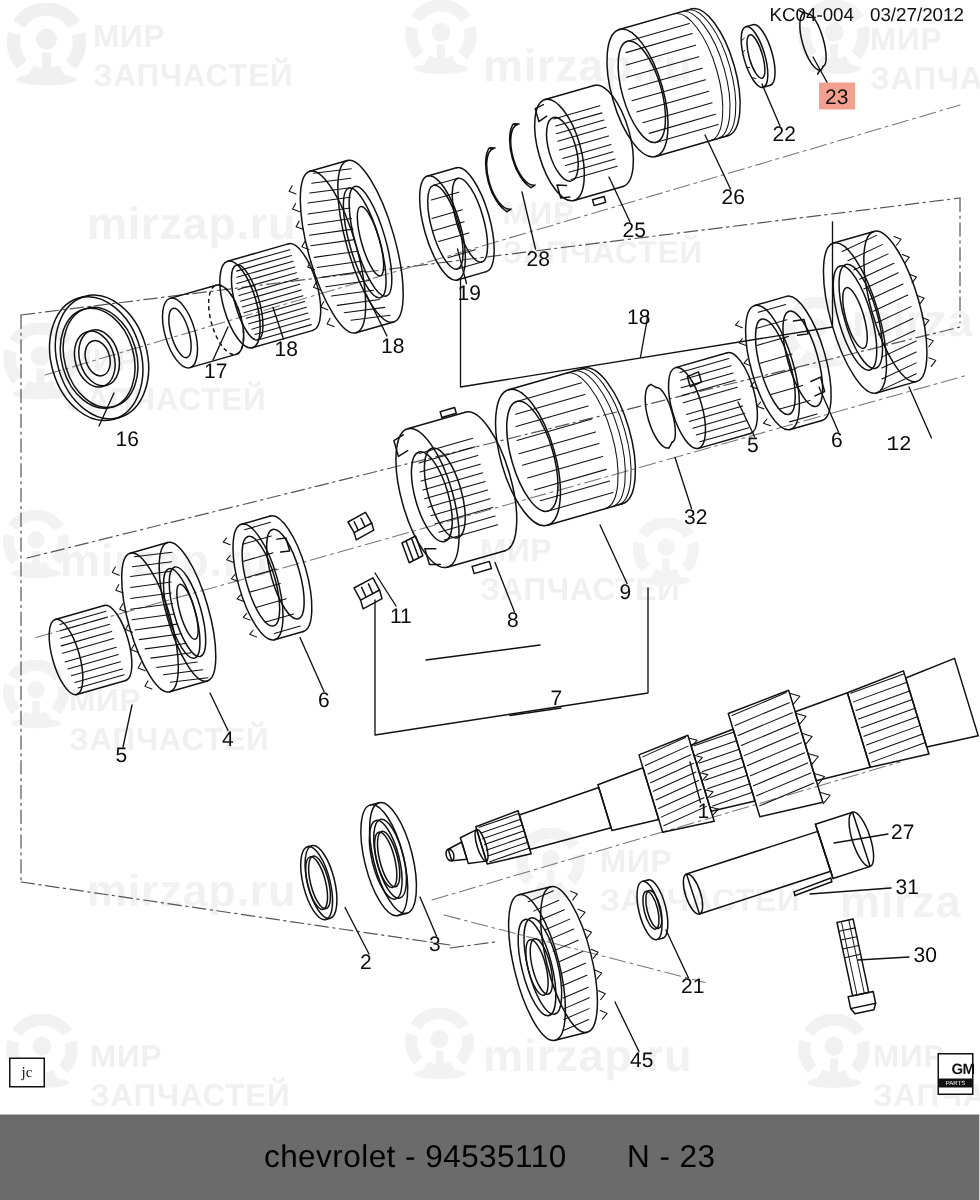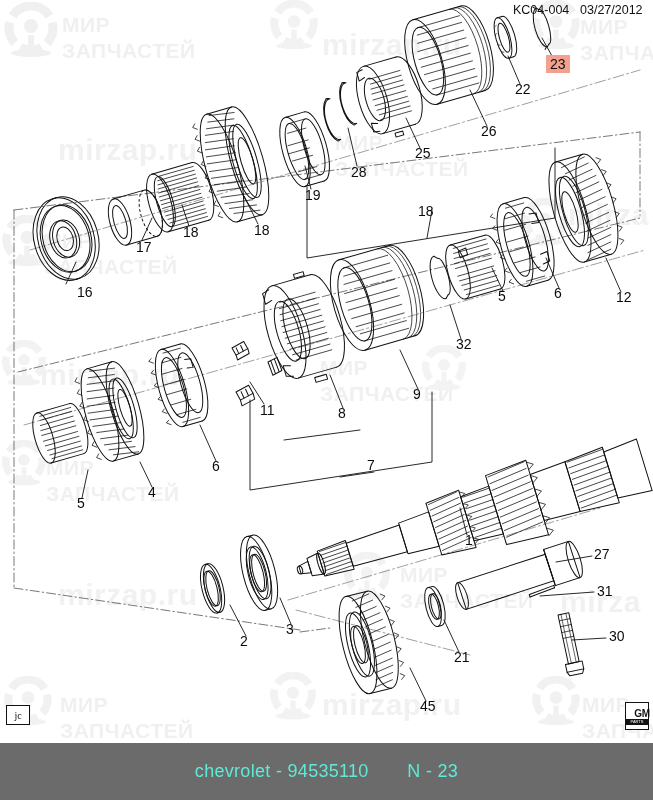--- a/index.html
+++ b/index.html
@@ -26,21 +26,21 @@
   #art svg{display:block;}
 
   
   .num{position:absolute;font-size:14px;color:#0b0b0b;white-space:nowrap;
        line-height:14px;}
   .num.hl{background:#f4a08f;padding:2px 4px;color:#111;}
 
   
   #footer{position:absolute;left:0;bottom:0;width:653px;height:57px;
           background:#6b6b6b;display:flex;align-items:center;justify-content:center;}
-  #footer .ftext{color:#5eead4;font-size:18px;letter-spacing:.3px;white-space:nowrap;}
+  #footer .ftext{color:#000000;font-size:21px;letter-spacing:.3px;white-space:nowrap;}
   #footer .gap{display:inline-block;width:28px;}
 
   
   .stampbox{position:absolute;border:1.6px solid #111;background:#fff;
             display:flex;align-items:center;justify-content:center;}
   #jc-stamp{left:6px;top:705px;width:22px;height:18px;font-size:10px;
             font-family:"Liberation Serif",serif;color:#111;}
   #gm-logo{left:625px;top:702px;width:22px;height:26px;flex-direction:column;}
   #gm-logo .gm-top{font-size:10px;font-weight:bold;line-height:11px;color:#111;
                    letter-spacing:-.3px;margin-left:10px;}
@@ -863,21 +863,21 @@
     <div class="num" style="left:465px;top:533px;">1</div>
     <div class="num" style="left:240px;top:634px;">2</div>
     <div class="num" style="left:286px;top:622px;">3</div>
     <div class="num" style="left:148px;top:485px;">4</div>
     <div class="num" style="left:77px;top:496px;">5</div>
     <div class="num" style="left:212px;top:459px;">6</div>
     <div class="num" style="left:367px;top:458px;">7</div>
     <div class="num" style="left:338px;top:406px;">8</div>
     <div class="num" style="left:413px;top:387px;">9</div>
     <div class="num" style="left:260px;top:403px;">11</div>
-    <div class="num" style="left:616px;top:290px;">12</div>
+    <div class="num" style="left:591px;top:290px;font-family:Liberation Mono, monospace;">12</div>
     <div class="num" style="left:254px;top:223px;">18</div>
     <div class="num" style="left:66px;top:285px;margin-left:11px;">16</div>
     <div class="num" style="left:136px;top:240px;">17</div>
     <div class="num" style="left:183px;top:225px;">18</div>
     <div class="num" style="left:305px;top:188px;">19</div>
     <div class="num" style="left:351px;top:165px;">28</div>
     <div class="num" style="left:515px;top:82px;text-align:center;">22</div>
     <div class="num hl" style="left:546px;top:55px;">23</div>
     <div class="num" style="left:418px;top:204px;">18</div>
     <div class="num" style="left:415px;top:146px;">25</div>

